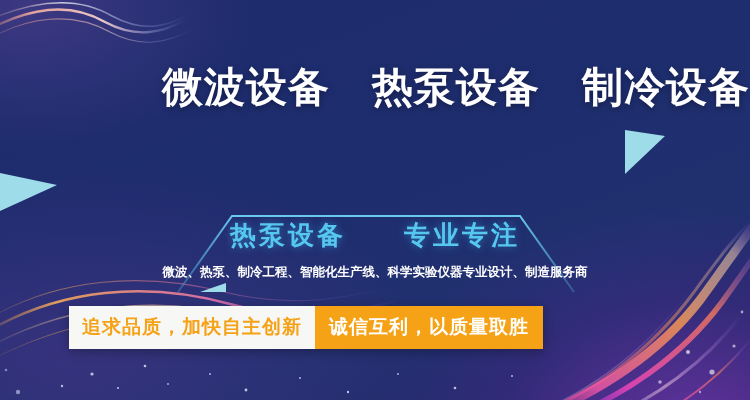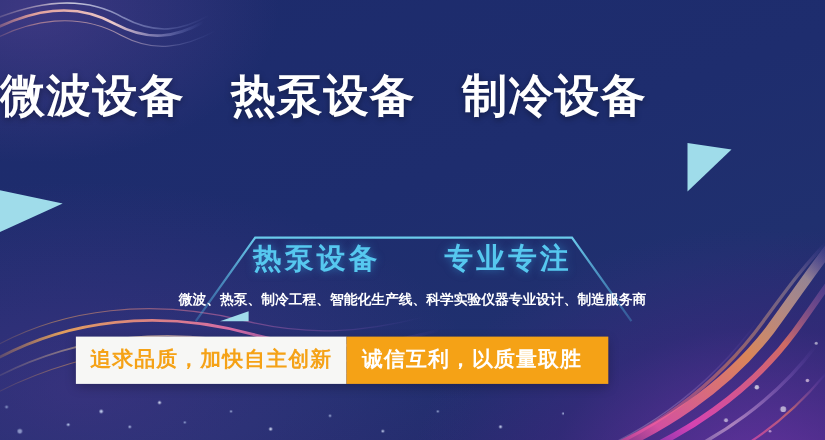--- a/index.html
+++ b/index.html
@@ -41,21 +41,21 @@
   .arrow-small {
     position:absolute; left:200px; top:283px;
     width:0;height:0;
     border-bottom:9px solid #9fdcea;
     border-left:26px solid transparent;
   }
 
   
   .headline {
     position:absolute; left:0; top:62px; width:750px;
-    text-align:left;
+    text-align:right;
   }
   .headline .hl {
     color:#ffffff;
     font-size:41px;
     font-weight:bold;
     letter-spacing:1px;
     line-height:51px;
     text-shadow:0 2px 6px rgba(0,0,0,.35);
     white-space:nowrap;
   }
@@ -96,21 +96,21 @@
     letter-spacing:1px;
     padding:8px 13px 9px 13px;
     display:flex; align-items:center; justify-content:center;
     white-space:nowrap;
   }
   .slogan-orange {
     background:#f5a216;
     color:#ffffff;
     font-size:19px; font-weight:bold;
     letter-spacing:1px;
-    padding:8px 24px 9px 14px;
+    padding:8px 14px 9px 14px;
     display:flex; align-items:center; justify-content:center;
     white-space:nowrap;
   }
 </style>
 </head>
 <body>
 
 <div id="banner">
 
   <svg class="svg-layer" viewBox="0 0 750 400" preserveAspectRatio="none">

